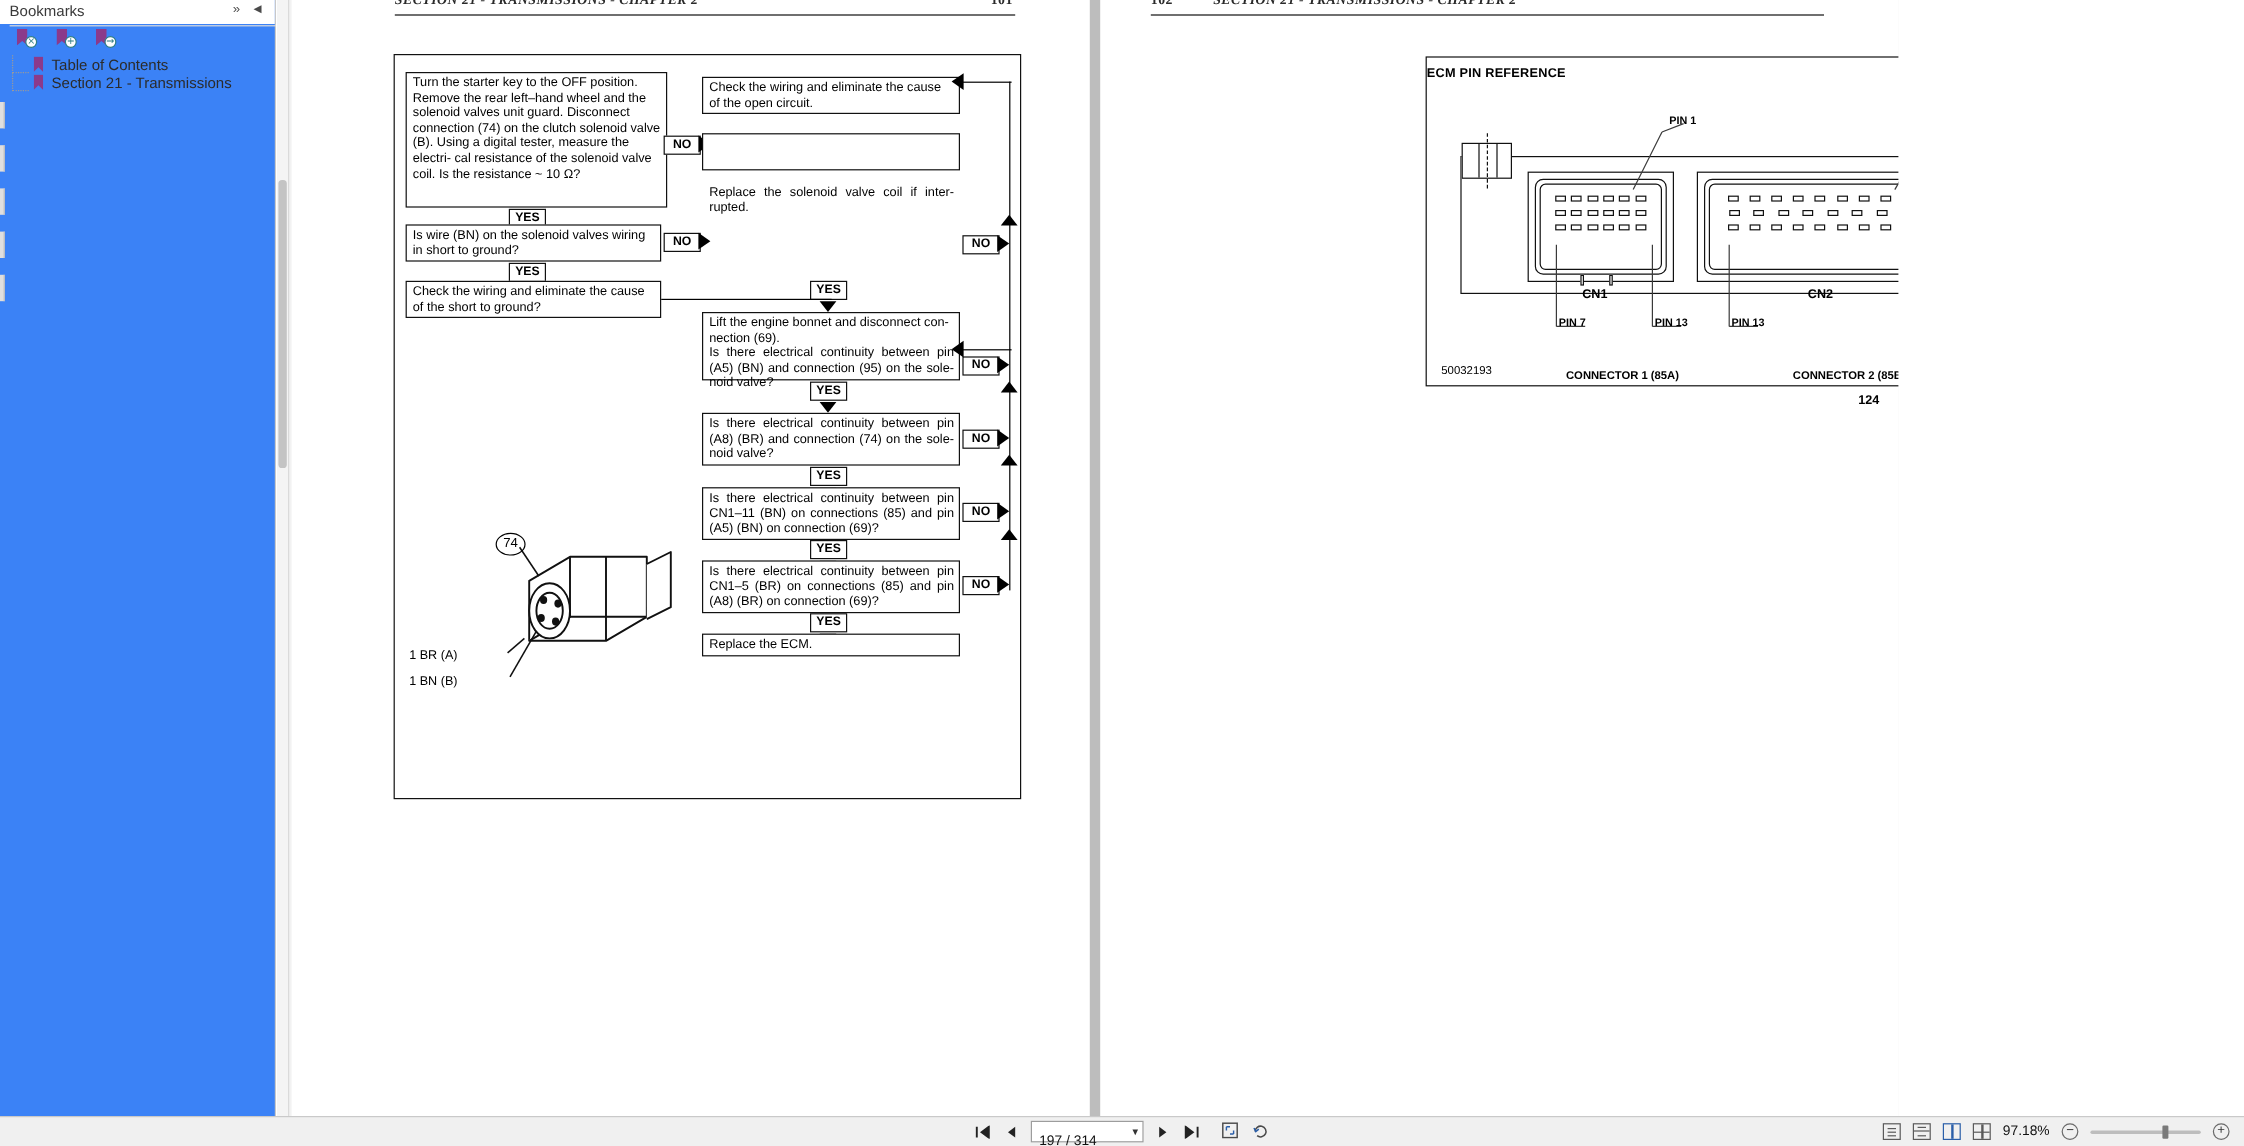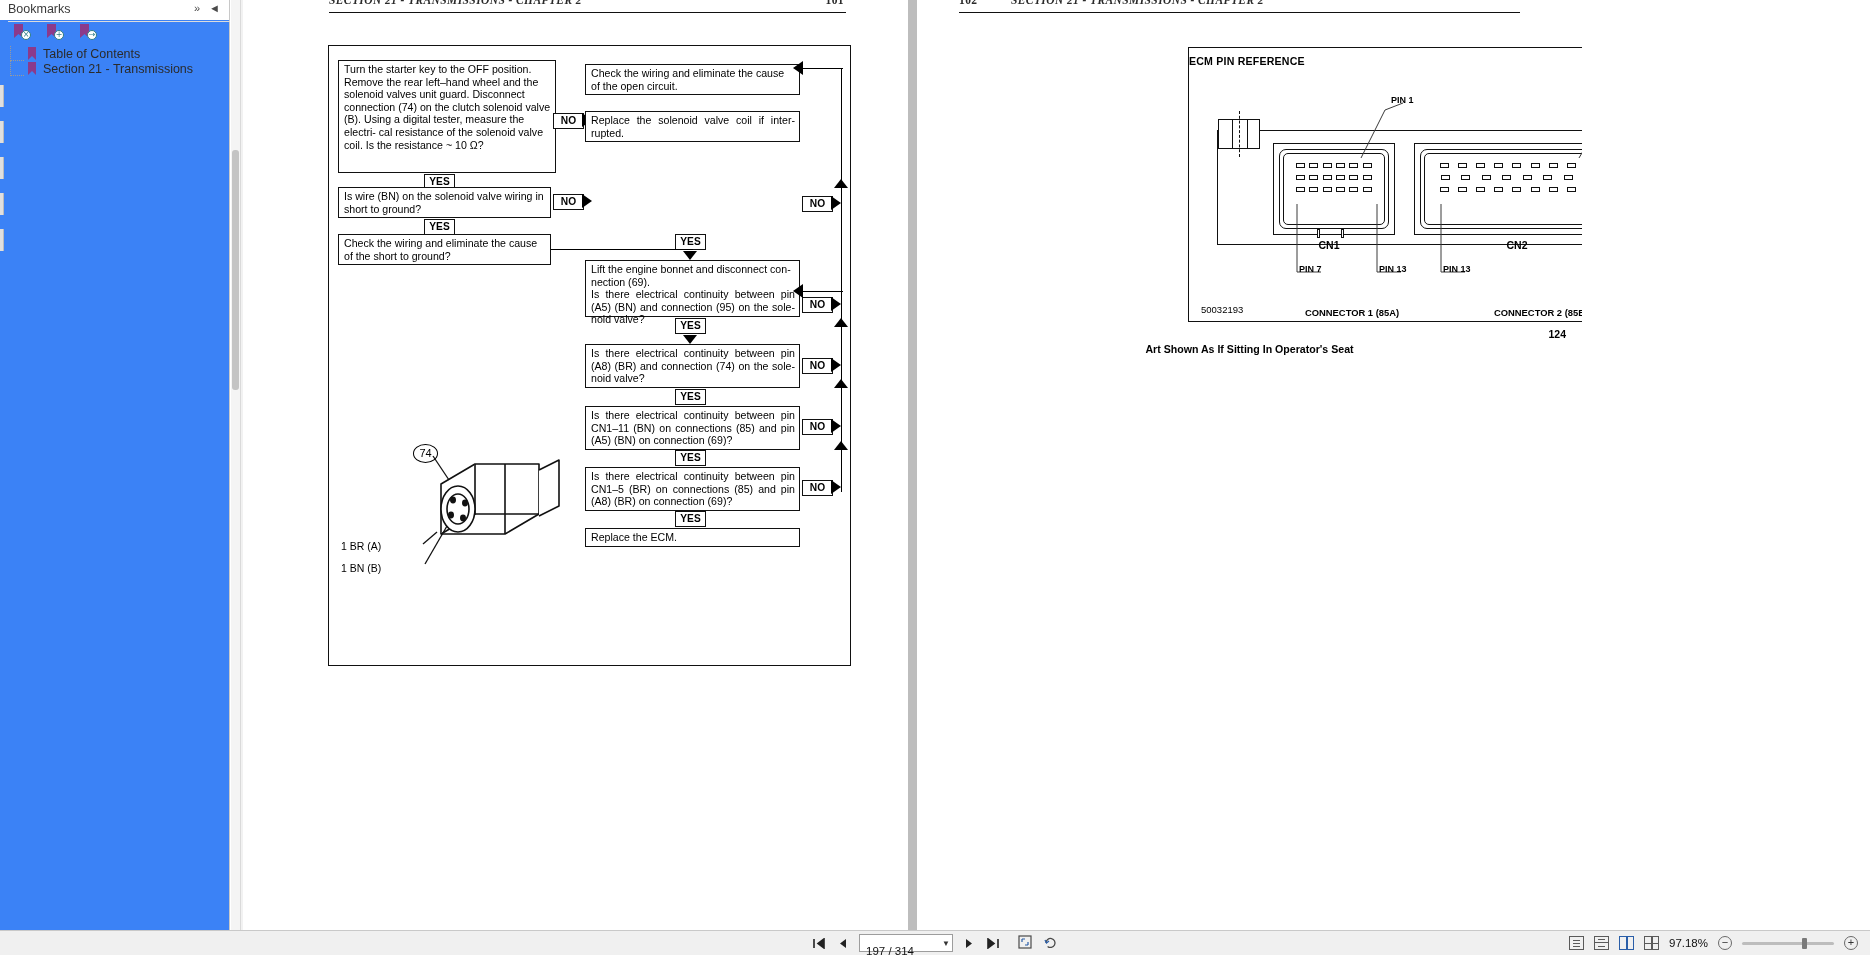--- a/index.html
+++ b/index.html
@@ -313,29 +313,29 @@
 
         <div class="tag" style="left:224px; top:67px; width:31px;">NO</div>
         <div class="arrow-right" style="left:253px; top:67px;"></div>
 
         <div class="fbox" id="b-open" style="left:256px; top:18px; width:215px; height:31px;">
           <span>Check the wiring and eliminate the cause of</span>
           <span>the open circuit.</span>
         </div>
 
         <div class="fbox just" id="b-coil" style="left:256px; top:65px; width:215px; height:31px;">
-          <span style="text-align:justify; text-align-last:justify;">Replace the solenoid valve coil if inter-</span>
+          <span style="text-align:justify; text-align-last:justify;margin-top:40px;">Replace the solenoid valve coil if inter-</span>
           <span>rupted.</span>
         </div>
 
         <div class="tag" style="left:95px; top:128px; width:31px;">YES</div>
         <div class="arrow-down" style="left:103px; top:145px;"></div>
 
         <div class="fbox" id="b-bn" style="left:9px; top:141px; width:213px; height:31px;">
-          <span>Is wire (BN) on the solenoid valve wiring</span>
+          <span>Is wire (BN) on the solenoid valves wiring</span>
           <span>in short to ground?</span>
         </div>
         <div class="tag" style="left:224px; top:148px; width:31px;">NO</div>
         <div class="arrow-right" style="left:253px; top:148px;"></div>
 
         <div class="tag" style="left:95px; top:173px; width:31px;">YES</div>
         <div class="arrow-down" style="left:103px; top:190px;"></div>
 
 
         <div class="tag" style="left:473px; top:150px; width:31px;">NO</div>
@@ -565,21 +565,20 @@
         <div class="pin-lbl" style="left:254px; top:216px;">PIN 13</div>
         <div class="pin-lbl" style="left:424px; top:216px;">PIN 25</div>
 
         <div class="conn-caption" style="left:116px; top:259px;">CONNECTOR 1 (85A)</div>
         <div class="conn-caption" style="left:305px; top:259px;">CONNECTOR 2 (85B)</div>
 
         <div id="part-num">50032193</div>
       </div>
 
       <div id="fig-num" style="right:16px;">124</div>
-      <div id="art-note">Art Shown As If Sitting In Operator's Seat</div>
     </div>
 
     <div id="page-far-right"></div>
   </div>
 
   <div id="bottom-bar">
     <div id="nav-group">
       <div class="tb-btn">
         <svg width="13" height="11" viewBox="0 0 13 11">
             <path d="M2 1v9M12 1L6 5.5 12 10z" stroke="#222" stroke-width="1.6" fill="#222"></path>

